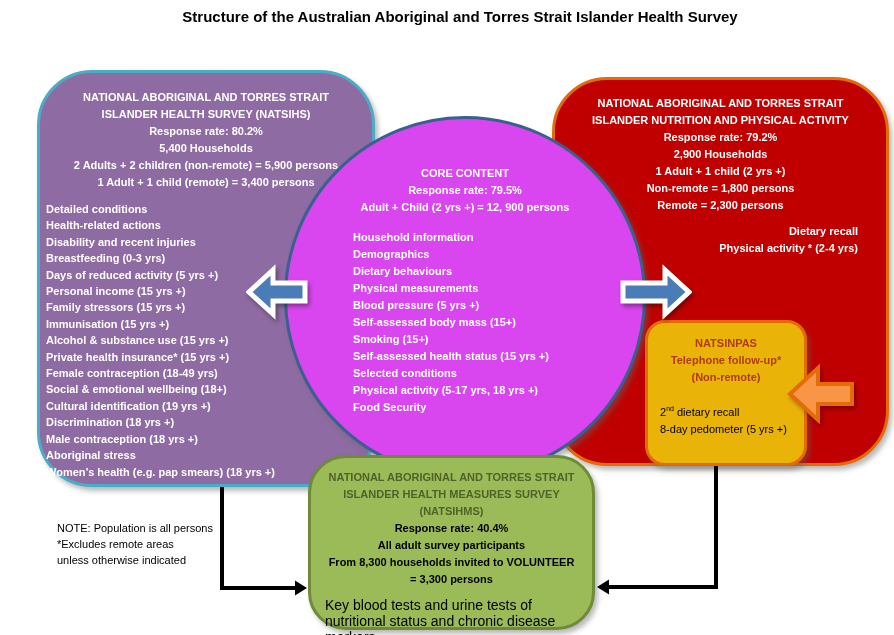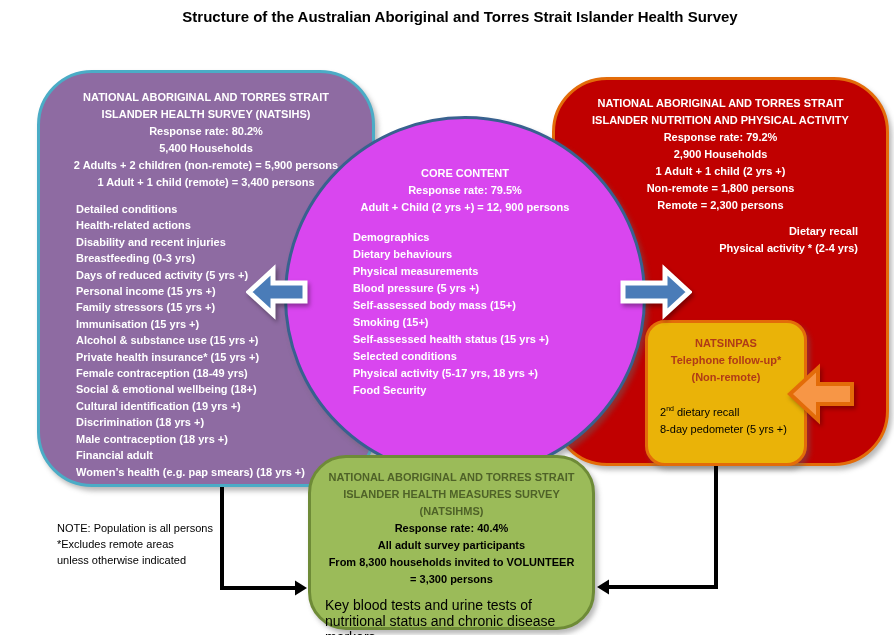--- a/index.html
+++ b/index.html
@@ -15,21 +15,21 @@
   .box { position:absolute; }
   .shadowed { box-shadow:3px 4px 5px rgba(100,100,100,0.45); }
 
   
   #natsihs {
     left:37px; top:70px; width:338px; height:417px;
     background:#8E6BA2; border:3px solid #4BACC6; border-radius:55px;
     z-index:1; padding-top:16px;
   }
   #natsihs .hdr { text-align:center; color:#fff; font-weight:bold; font-size:11px; line-height:17px; padding:0 4px; }
-  #natsihs .list { margin-top:10px; padding-left:36px; color:#fff; font-weight:bold; font-size:11px; line-height:16.4px; text-align:left; }
+  #natsihs .list { margin-top:10px; padding-left:6px; color:#fff; font-weight:bold; font-size:11px; line-height:16.4px; text-align:left; }
 
   
   #natsinpas {
     left:552px; top:77px; width:337px; height:389px;
     background:#C00000; border:3px solid #E36C09; border-radius:55px;
     z-index:1; padding-top:15px;
   }
   #natsinpas .hdr { text-align:center; color:#fff; font-weight:bold; font-size:11px; line-height:17px; padding:0 6px; }
   #natsinpas .extras { margin-top:9px; padding-right:28px; text-align:right; color:#fff; font-weight:bold; font-size:11px; line-height:17px; }
 
@@ -102,21 +102,21 @@
       <div>Personal income (15 yrs +)</div>
       <div>Family stressors (15 yrs +)</div>
       <div>Immunisation (15 yrs +)</div>
       <div>Alcohol &amp; substance use (15 yrs +)</div>
       <div>Private health insurance* (15 yrs +)</div>
       <div>Female contraception (18-49 yrs)</div>
       <div>Social &amp; emotional wellbeing (18+)</div>
       <div>Cultural identification (19 yrs +)</div>
       <div>Discrimination (18 yrs +)</div>
       <div>Male contraception (18 yrs +)</div>
-      <div>Financial adult</div>
+      <div>Aboriginal stress</div>
       <div>Women’s health (e.g. pap smears) (18 yrs +)</div>
     </div>
   </div>
 
   <div id="natsinpas" class="box shadowed">
     <div class="hdr">
       <div>NATIONAL ABORIGINAL AND TORRES STRAIT</div>
       <div>ISLANDER NUTRITION AND PHYSICAL ACTIVITY</div>
       <div>Response rate: 79.2%</div>
       <div>2,900 Households</div>
@@ -130,20 +130,21 @@
     </div>
   </div>
 
   <div id="core" class="box shadowed">
     <div class="hdr">
       <div>CORE CONTENT</div>
       <div>Response rate:  79.5%</div>
       <div>Adult + Child (2 yrs +) = 12, 900 persons</div>
     </div>
     <div class="list">
+      <div>Household information</div>
       <div>Demographics</div>
       <div>Dietary behaviours</div>
       <div>Physical measurements</div>
       <div>Blood pressure (5 yrs +)</div>
       <div>Self-assessed body mass (15+)</div>
       <div>Smoking (15+)</div>
       <div>Self-assessed health status (15 yrs +)</div>
       <div>Selected conditions</div>
       <div>Physical activity (5-17 yrs, 18 yrs +)</div>
       <div>Food Security</div>

